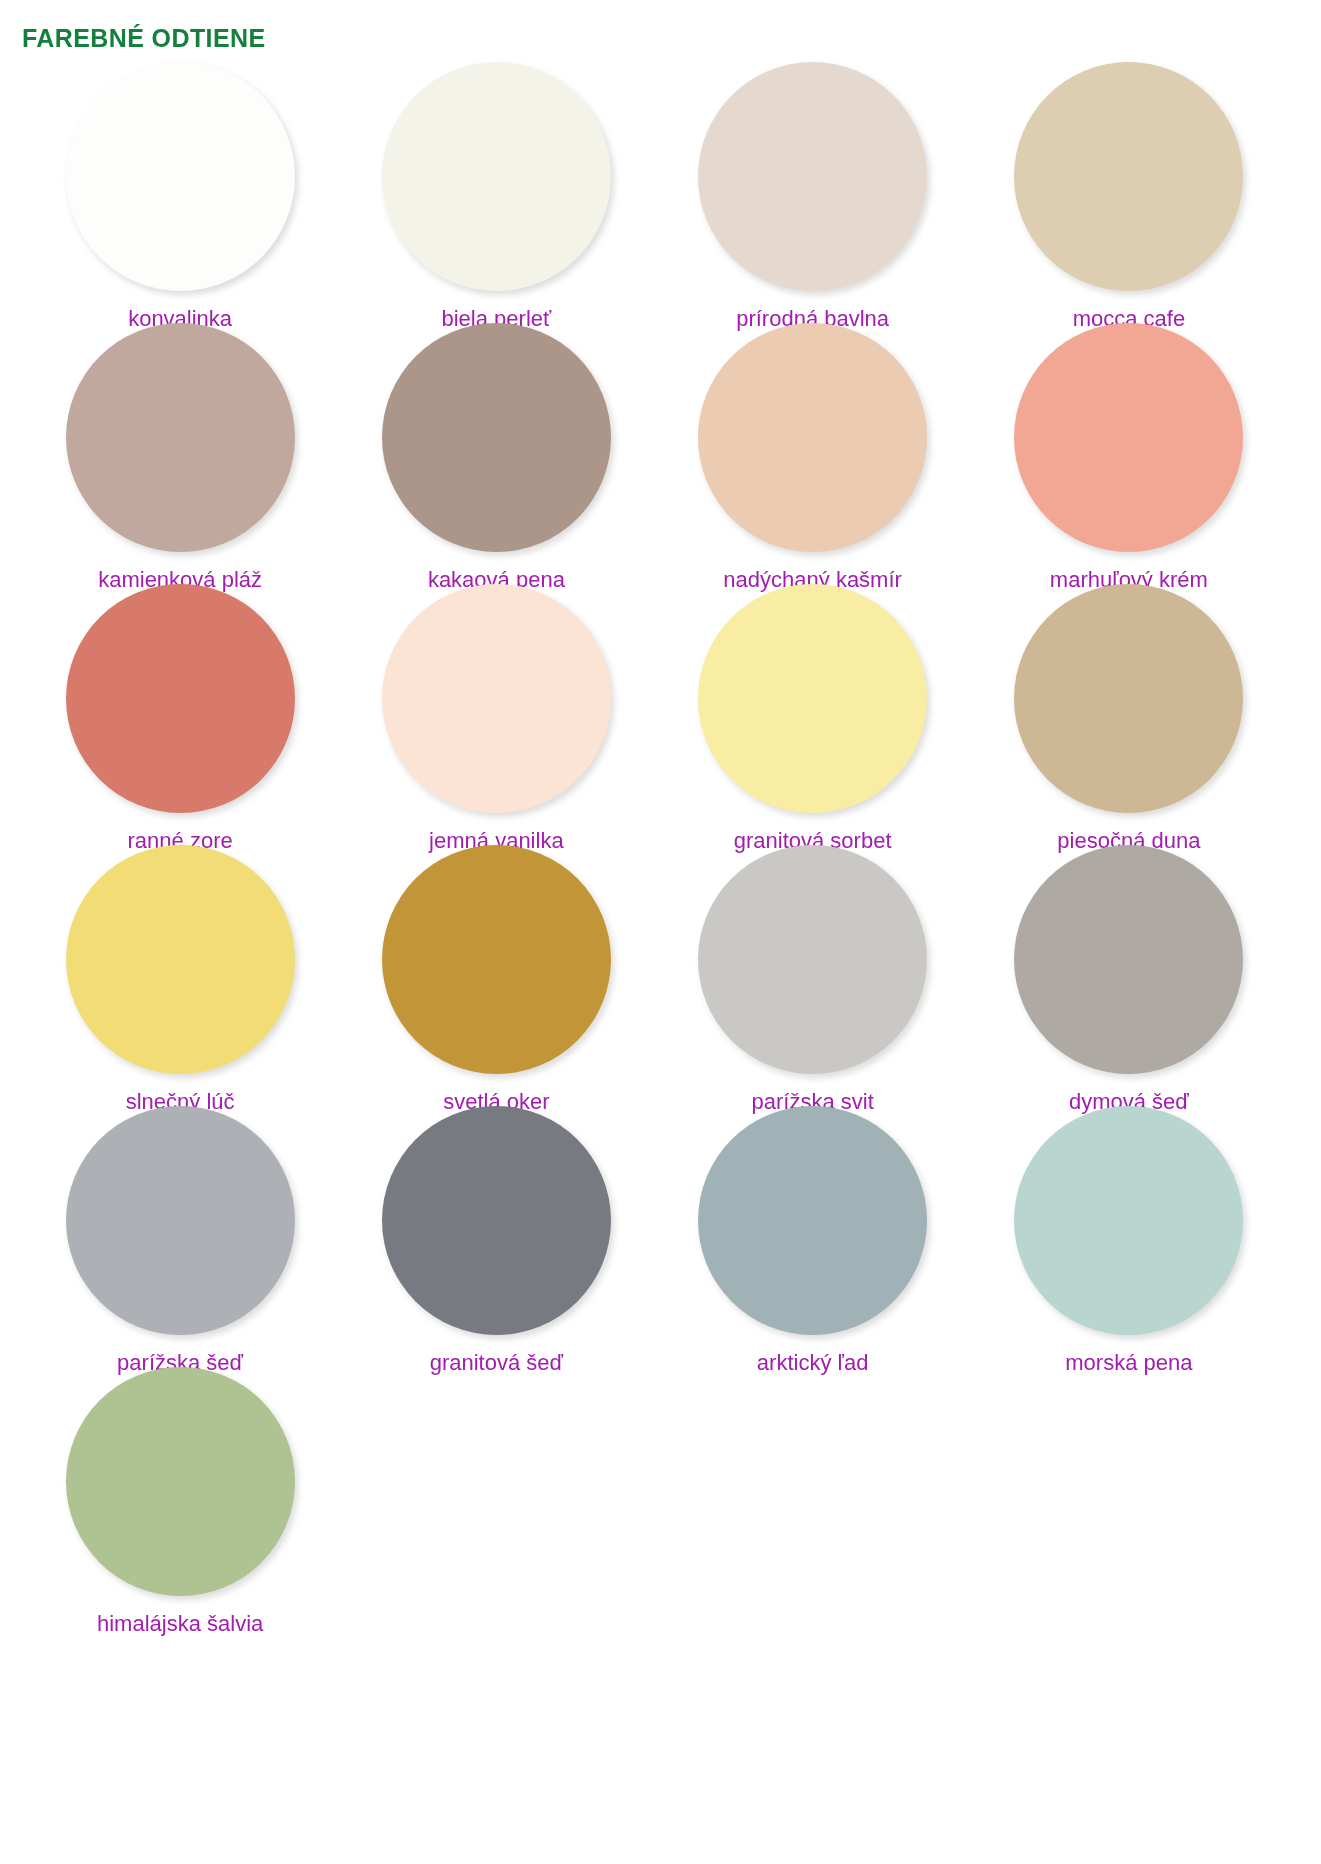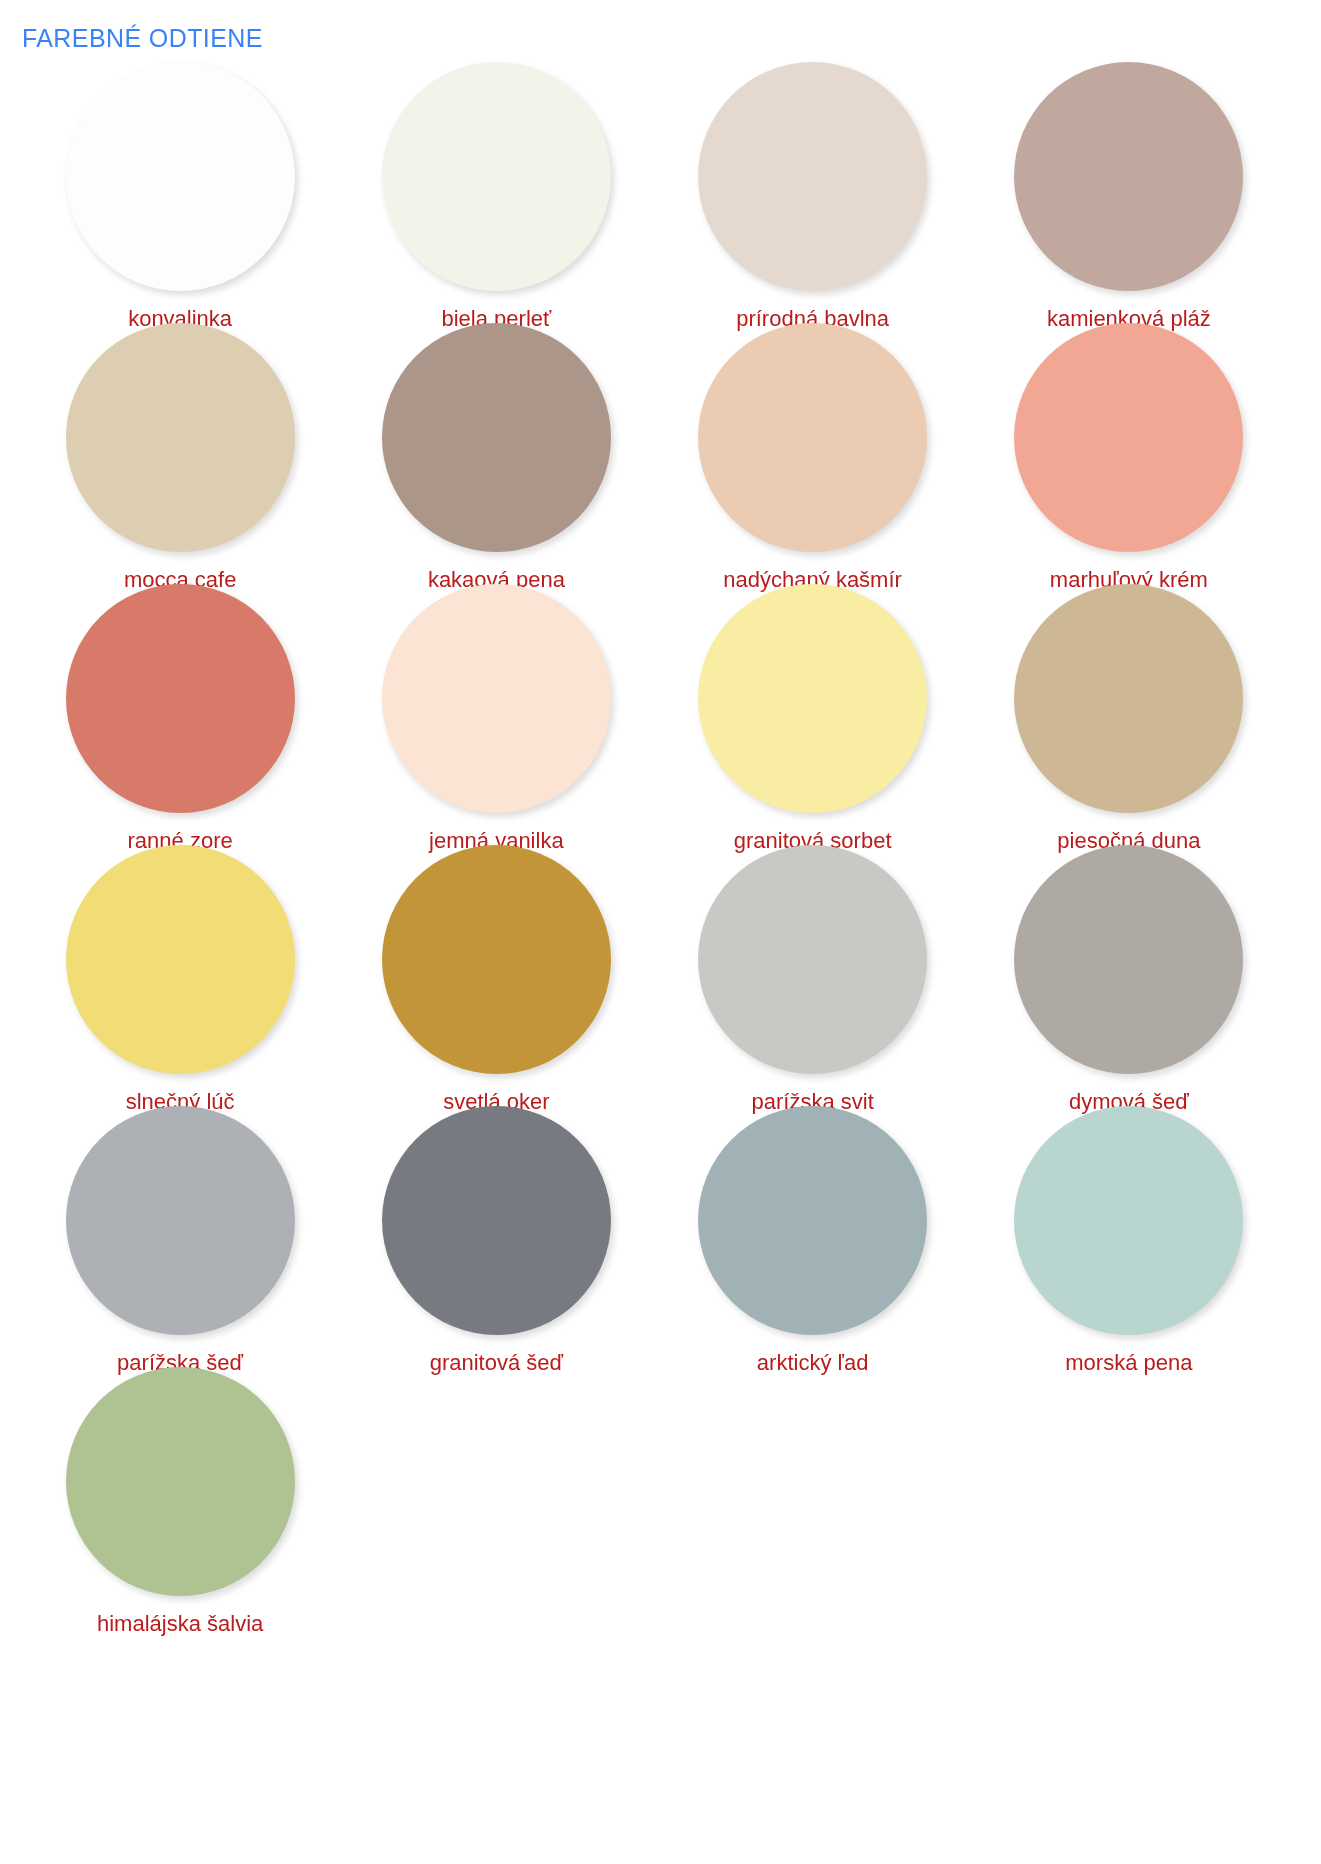--- a/index.html
+++ b/index.html
@@ -18,23 +18,23 @@
     width: 1321px;
     height: 1864px;
     box-sizing: border-box;
     padding: 0;
   }
   .page-title {
     position: absolute;
     top: 6px;
     left: 22px;
     font-size: 25px;
-    font-weight: 400;
+    font-weight: 700;
     letter-spacing: 0.4px;
-    color: #3b82f6;
+    color: #15803d;
     line-height: 1.2;
     white-space: nowrap;
   }
   .swatch-grid {
     position: absolute;
     top: 62px;
     left: 22px;
     width: 1265px;
     display: grid;
     grid-template-columns: repeat(4, 1fr);
@@ -51,21 +51,21 @@
   .swatch-disc {
     width: 229px;
     height: 229px;
     border-radius: 50%;
     box-shadow: 3px 4px 7px rgba(0,0,0,0.14);
     flex: 0 0 auto;
   }
   .swatch-label {
     margin-top: 14px;
     font-size: 22px;
-    color: #b91c1c;
+    color: #a21caf;
     text-align: right;
     line-height: 1.25;
     white-space: nowrap;
     font-weight: 400;
   }
 </style>
 </head>
 <body>
 
 <div class="page">
@@ -79,26 +79,26 @@
       </div>
       <div class="swatch-cell">
         <div class="swatch-disc" style="background-color: rgb(243, 243, 234);"></div>
         <div class="swatch-label">biela perleť</div>
       </div>
       <div class="swatch-cell">
         <div class="swatch-disc" style="background-color: rgb(229, 217, 207);"></div>
         <div class="swatch-label">prírodná bavlna</div>
       </div>
       <div class="swatch-cell">
+        <div class="swatch-disc" style="background-color: rgb(221, 205, 177);"></div>
+        <div class="swatch-label">mocca cafe</div>
+      </div>
+      <div class="swatch-cell">
         <div class="swatch-disc" style="background-color: rgb(193, 168, 158);"></div>
         <div class="swatch-label">kamienková pláž</div>
-      </div>
-      <div class="swatch-cell">
-        <div class="swatch-disc" style="background-color: rgb(221, 205, 177);"></div>
-        <div class="swatch-label">mocca cafe</div>
       </div>
       <div class="swatch-cell">
         <div class="swatch-disc" style="background-color: rgb(172, 150, 138);"></div>
         <div class="swatch-label">kakaová pena</div>
       </div>
       <div class="swatch-cell">
         <div class="swatch-disc" style="background-color: rgb(235, 203, 177);"></div>
         <div class="swatch-label">nadýchaný kašmír</div>
       </div>
       <div class="swatch-cell">

